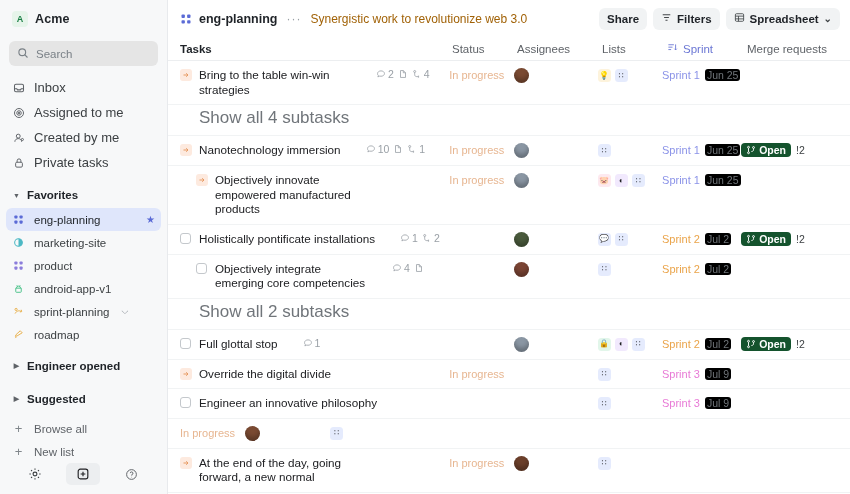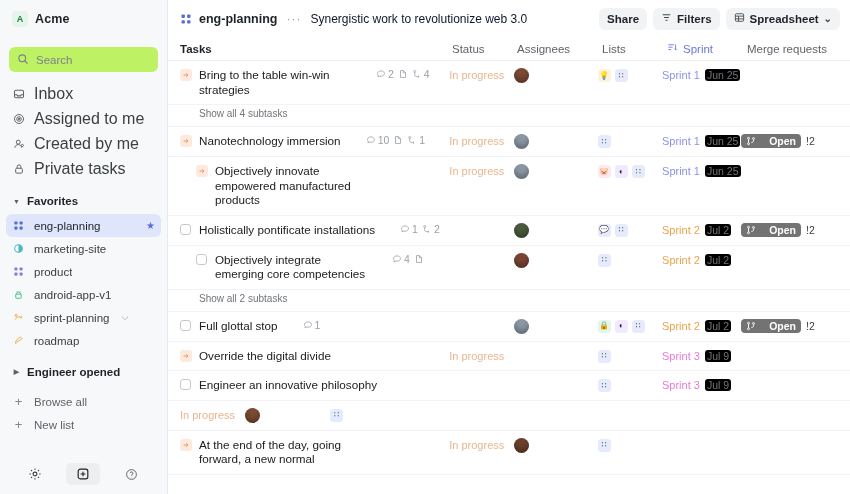--- a/index.html
+++ b/index.html
@@ -26,33 +26,33 @@
   }
   .org-badge {
     width: 16px; height: 16px; border-radius: 4px;
     background: #e6f4ea; color: #1a7f45;
     font-size: 9px; font-weight: 700;
     display: flex; align-items: center; justify-content: center;
   }
   .org-name { font-size: 12.5px; font-weight: 700; color: #1f2328; letter-spacing: .1px; }
 
   .search {
-    margin: 11px 9px 9px 9px;
+    margin: 5px 9px 9px 9px;
     height: 25px; border-radius: 6px;
-    background: #bef264;
+    background: #e5e5e5;
     display: flex; align-items: center; gap: 7px;
     padding: 0 8px;
   }
   .search-text { font-size: 11.5px; color: #7a8187; }
 
   .nav { padding: 0 6px; }
   .nav-item {
     display: flex; align-items: center; gap: 9px;
     height: 25px; padding: 0 6px; border-radius: 6px;
-    font-size: 16px; color: #3c4043;
+    font-size: 13px; color: #3c4043;
     cursor: pointer;
   }
   .nav-icon { width: 13px; height: 13px; display: flex; align-items: center; justify-content: center; flex: 0 0 13px; }
 
   .section-head {
     display: flex; align-items: center; gap: 6px;
     height: 26px; padding: 0 6px; margin-top: 7px;
     font-size: 11.5px; font-weight: 700; color: #1f2328;
     cursor: pointer;
   }
@@ -88,21 +88,21 @@
   
   .main { flex: 1; height: 494px; display: flex; flex-direction: column; background: #fff; min-width: 0; }
 
   .topbar {
     height: 37px; display: flex; align-items: center;
     padding: 0 10px 0 12px; gap: 7px;
   }
   .proj-icon { display: flex; align-items: center; }
   .proj-name { font-size: 12.5px; font-weight: 700; color: #1f2328; }
   .dots { color: #9aa0a6; font-size: 12px; letter-spacing: 1px; cursor: pointer; padding: 0 2px; }
-  .proj-desc { font-size: 12px; color: #0f172a; white-space: nowrap; overflow: hidden; text-overflow: ellipsis; }
+  .proj-desc { font-size: 12px; color: #a16207; white-space: nowrap; overflow: hidden; text-overflow: ellipsis; }
   .top-actions { margin-left: auto; display: flex; align-items: center; gap: 6px; }
   .btn {
     height: 22px; border-radius: 6px; background: #f1f3f4;
     display: flex; align-items: center; gap: 5px;
     padding: 0 8px; font-size: 11.5px; font-weight: 700; color: #1f2328;
     cursor: pointer; white-space: nowrap;
   }
 
   
   .tbl { flex: 1; overflow: hidden; }
@@ -155,32 +155,32 @@
 
   .c-sprint { width: 80px; display: flex; align-items: center; gap: 5px; padding-top: 1px; }
   .sp { font-size: 11px; }
   .sp1 { color: #8b93e8; }
   .sp2 { color: #eaa44a; }
   .sp3 { color: #e87ad6; }
   .dt { font-size: 10.5px; color: #70757a; background: #000000; border-radius: 3px; padding: 0 2px; }
 
   .c-mr { width: 110px; display: flex; align-items: center; gap: 5px; padding-top: 0px; }
   .mr-badge {
-    display: flex; align-items: center; gap: 13px;
-    background: #737373; color: #fff;
+    display: flex; align-items: center; gap: 3px;
+    background: #14532d; color: #fff;
     border-radius: 4px; padding: 1px 5px;
     font-size: 10.5px; font-weight: 700;
   }
   .mr-num { font-size: 10.5px; color: #3c4043; }
 
   .subtask-row {
     display: flex; border-bottom: 1px solid #f1f3f4;
     padding: 3px 0 7px 12px;
   }
-  .show-sub { font-size: 10px; color: #70757a; padding-left: 19px; cursor: pointer; }
+  .show-sub { font-size: 17px; color: #70757a; padding-left: 19px; cursor: pointer; }
 </style>
 </head>
 <body>
 
 <div class="app">
 
   <aside class="sidebar">
 
     <div class="org">
       <div class="org-badge">A</div>
@@ -308,20 +308,24 @@
             <path d="M6 10l-2.5.8.8-2.5L10.5 2.6 13.4 5.5z"></path>
               <path d="M3.3 13.2l1.6-1.6"></path>
           </svg>
         </span>
         <span class="lbl">roadmap</span>
       </div>
 
       <div class="section-head">
         <span class="caret">▶</span>
         <span>Engineer opened</span>
+      </div>
+      <div class="section-head">
+        <span class="caret">▶</span>
+        <span>Suggested</span>
       </div>
 
       <div class="add-item" style="margin-top:5px">
         <span class="plus">+</span>
         <span class="lbl">Browse all</span>
       </div>
       <div class="add-item">
         <span class="plus">+</span>
         <span class="lbl">New list</span>
       </div>

